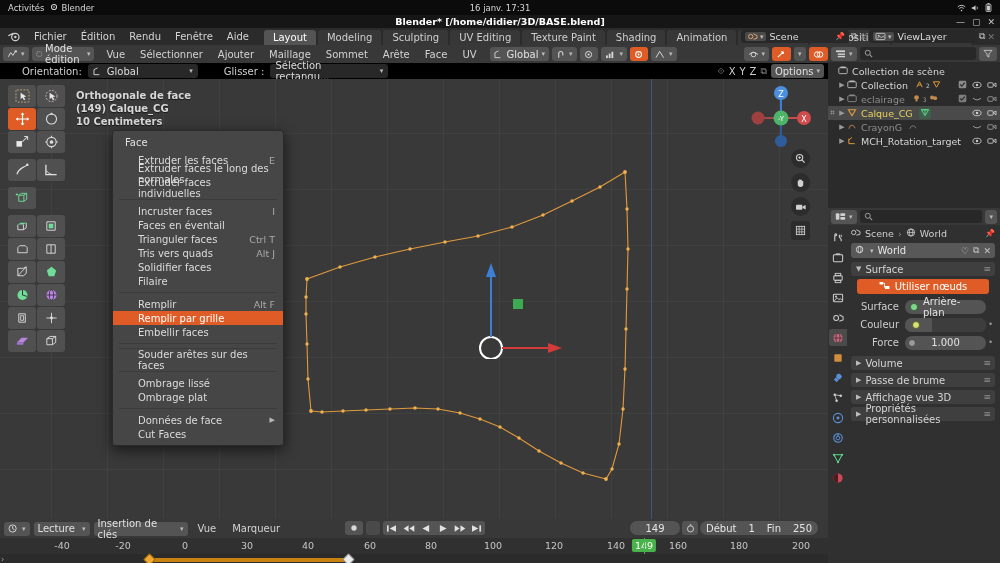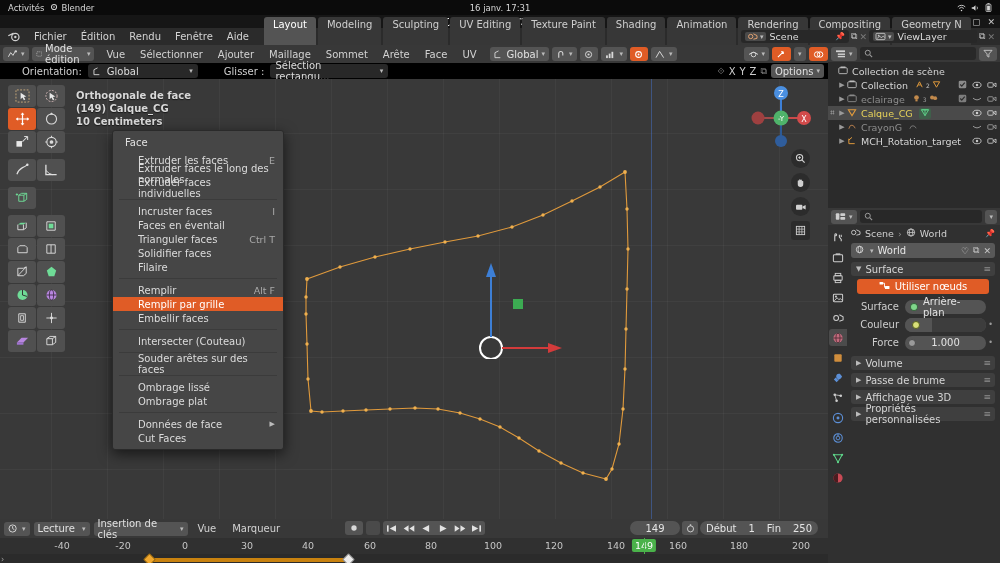--- a/index.html
+++ b/index.html
@@ -35,21 +35,21 @@
 
   
   .topbar {
     position: absolute; top: 28px; left: 0; width: 1000px; height: 17px;
     background: #2b2b2b; display: flex; align-items: center;
   }
   .blender-logo { padding: 0 7px 0 7px; display: flex; align-items: center; }
   .menu-item { padding: 0 7px; height: 17px; line-height: 17px; color: #d3d3d3; font-size: 10px; }
   .ws-tabs { display: flex; align-items: flex-end; height: 17px; margin-left: 8px; }
   .ws-tab {
-    padding: 0 9px; height: 28px; line-height: 15px; font-size: 10px;
+    padding: 0 9px; height: 15px; line-height: 15px; font-size: 10px;
     color: #cfcfcf; background: #373737; margin-right: 2px;
     border-radius: 3px 3px 0 0;
   }
   .ws-tab.active { background: #545454; color: #fff; }
   .topbar-right { position: absolute; right: 2px; top: 0; height: 17px; display: flex; align-items: center; gap: 2px; }
   .id-field {
     display: flex; align-items: center; height: 13px; background: #282828;
     border-radius: 3px; padding: 0 4px; gap: 4px; font-size: 9.5px; color: #ddd;
   }
   .id-field .dd { background: #4a4a4a; border-radius: 2px; padding: 0 2px; display: flex; align-items: center; gap:2px; }
@@ -779,20 +779,24 @@
       <span class="sc">I</span>
     </div>
     <div class="fm-item">
       <span>Faces en éventail</span>
     </div>
     <div class="fm-item">
       <span>Trianguler faces</span>
       <span class="sc">Ctrl T</span>
     </div>
     <div class="fm-item">
+      <span>Tris vers quads</span>
+      <span class="sc">Alt J</span>
+    </div>
+    <div class="fm-item">
       <span>Solidifier faces</span>
     </div>
     <div class="fm-item">
       <span>Filaire</span>
     </div>
 
     <div class="fm-sep"></div>
 
     <div class="fm-item">
       <span>Remplir</span>
@@ -800,23 +804,20 @@
     </div>
     <div class="fm-item hl">
       <span>Remplir par grille</span>
     </div>
     <div class="fm-item">
       <span>Embellir faces</span>
     </div>
 
     <div class="fm-sep"></div>
 
-    <div class="fm-item">
-      <span>Intersecter (Couteau)</span>
-    </div>
 
     <div class="fm-sep"></div>
 
     <div class="fm-item">
       <span>Souder arêtes sur des faces</span>
     </div>
 
     <div class="fm-sep"></div>
 
     <div class="fm-item">

